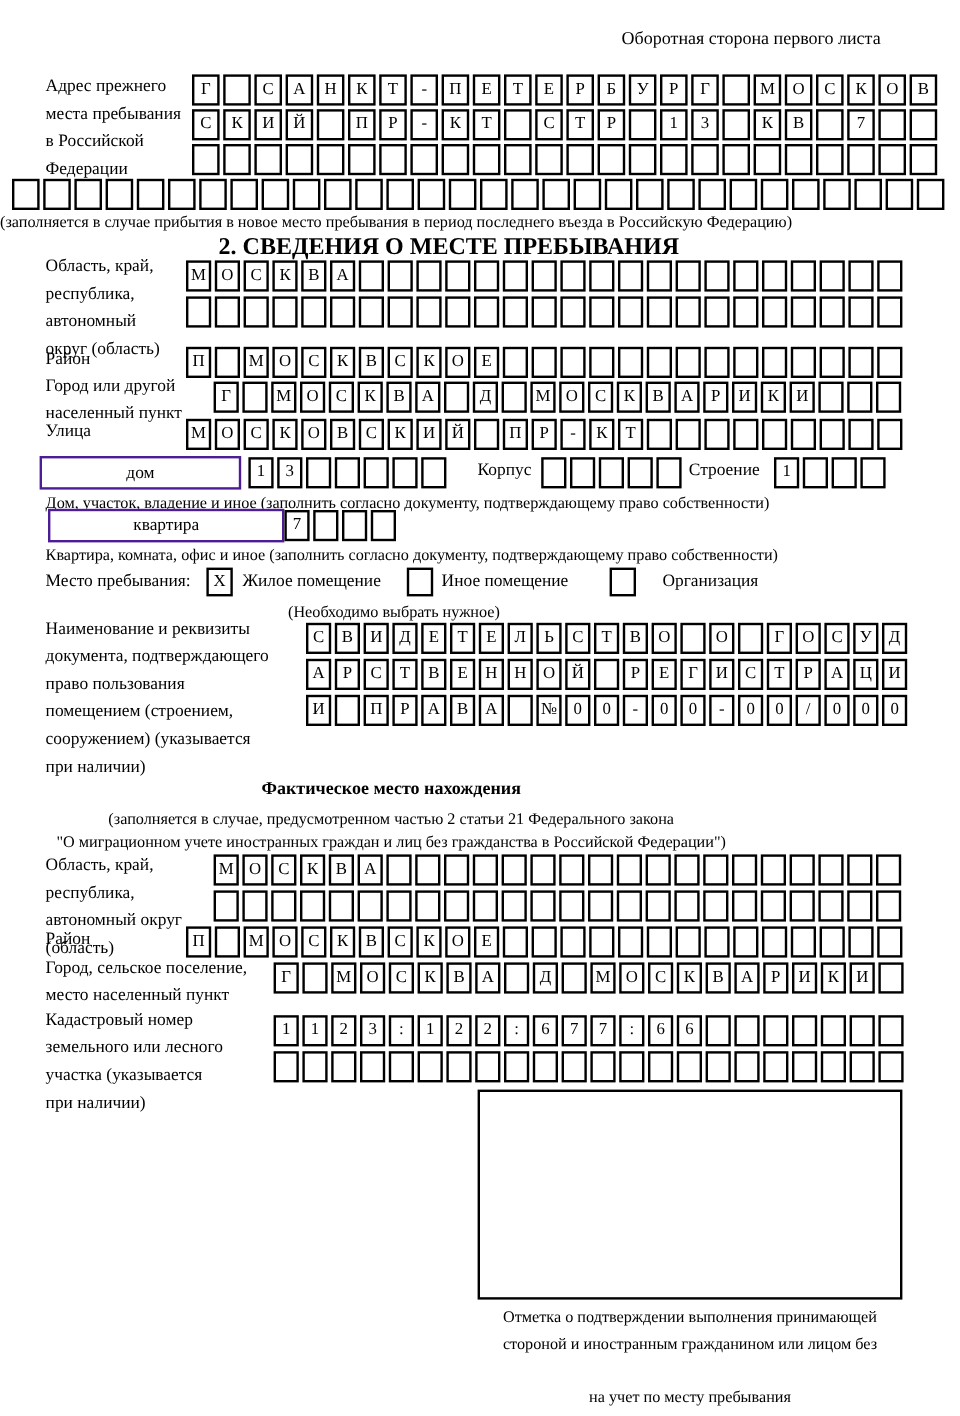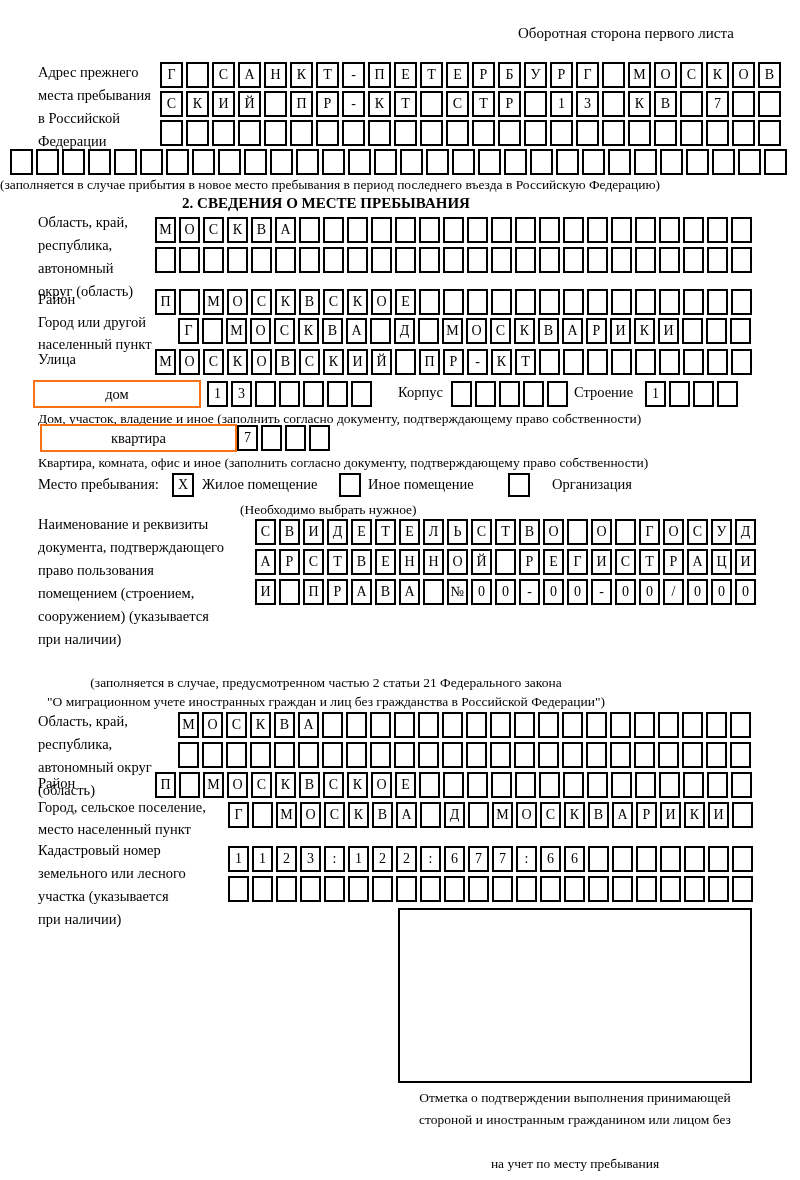--- a/index.html
+++ b/index.html
@@ -13,21 +13,21 @@
   .centered{left:0;width:652px;text-align:center;}
   .bold{font-weight:bold;}
   .cells{display:flex;}
   .cell{
     box-sizing:border-box;flex:none;width:21px;height:26px;border:2px solid #000;
     margin-right:3px;text-align:center;font-size:14px;line-height:22px;
     font-family:"Liberation Serif","DejaVu Serif",serif;background:#fff;
   }
   .cells-lg .cell{width:23px;height:26px;}
   .bigbox{
-    position:absolute;box-sizing:border-box;height:28px;border:2px solid #f97316;
+    position:absolute;box-sizing:border-box;height:28px;border:2px solid #4c1d95;
     text-align:center;font-size:14.5px;line-height:24px;background:#fff;
   }
   .checkbox{
     position:absolute;box-sizing:border-box;width:22px;height:24px;border:2px solid #000;
     text-align:center;font-size:14px;line-height:20px;background:#fff;
   }
   .stamp-box{position:absolute;box-sizing:border-box;border:2px solid #000;background:#fff;}
 </style>
 </head>
 <body>
@@ -147,21 +147,21 @@
       <span class="cell"></span>
       <span class="cell"></span>
       <span class="cell"></span>
       <span class="cell"></span>
       <span class="cell"></span>
       <span class="cell"></span>
     </div>
 
   <div class="abs note centered" style="top:177px;">(заполняется в случае прибытия в новое место пребывания в период последнего въезда в Российскую Федерацию)</div>
 
-  <div class="abs centered bold" style="top:195px;font-size:15px;">2. СВЕДЕНИЯ О МЕСТЕ ПРЕБЫВАНИЯ</div>
+  <div class="abs centered bold" style="top:195px;font-size:20px;padding-left:48px;">2. СВЕДЕНИЯ О МЕСТЕ ПРЕБЫВАНИЯ</div>
 
   <div class="abs label" style="left:38px;top:215px;">Область, край,</div>
   <div class="abs label" style="left:38px;top:238px;">республика,</div>
   <div class="abs label" style="left:38px;top:261px;text-align:right;">автономный</div>
   <div class="abs label" style="left:38px;top:284px;">округ (область)</div>
   <div class="abs cells" style="left:155px;top:217px;">
       <span class="cell">М</span>
       <span class="cell">О</span>
       <span class="cell">С</span>
       <span class="cell">К</span>
@@ -416,20 +416,21 @@
       <span class="cell">0</span>
       <span class="cell">-</span>
       <span class="cell">0</span>
       <span class="cell">0</span>
       <span class="cell">/</span>
       <span class="cell">0</span>
       <span class="cell">0</span>
       <span class="cell">0</span>
     </div>
 
+  <div class="abs centered bold" style="top:650px;font-size:15px;">Фактическое место нахождения</div>
   <div class="abs note centered" style="top:675px;">(заполняется в случае, предусмотренном частью 2 статьи 21 Федерального закона</div>
   <div class="abs note centered" style="top:694px;">"О миграционном учете иностранных граждан и лиц без гражданства в Российской Федерации")</div>
 
   <div class="abs label" style="left:38px;top:714px;">Область, край,</div>
   <div class="abs label" style="left:38px;top:737px;">республика,</div>
   <div class="abs label" style="left:38px;top:760px;">автономный округ</div>
   <div class="abs label" style="left:38px;top:783px;">(область)</div>
   <div class="abs cells" style="left:178px;top:712px;">
       <span class="cell">М</span>
       <span class="cell">О</span>

